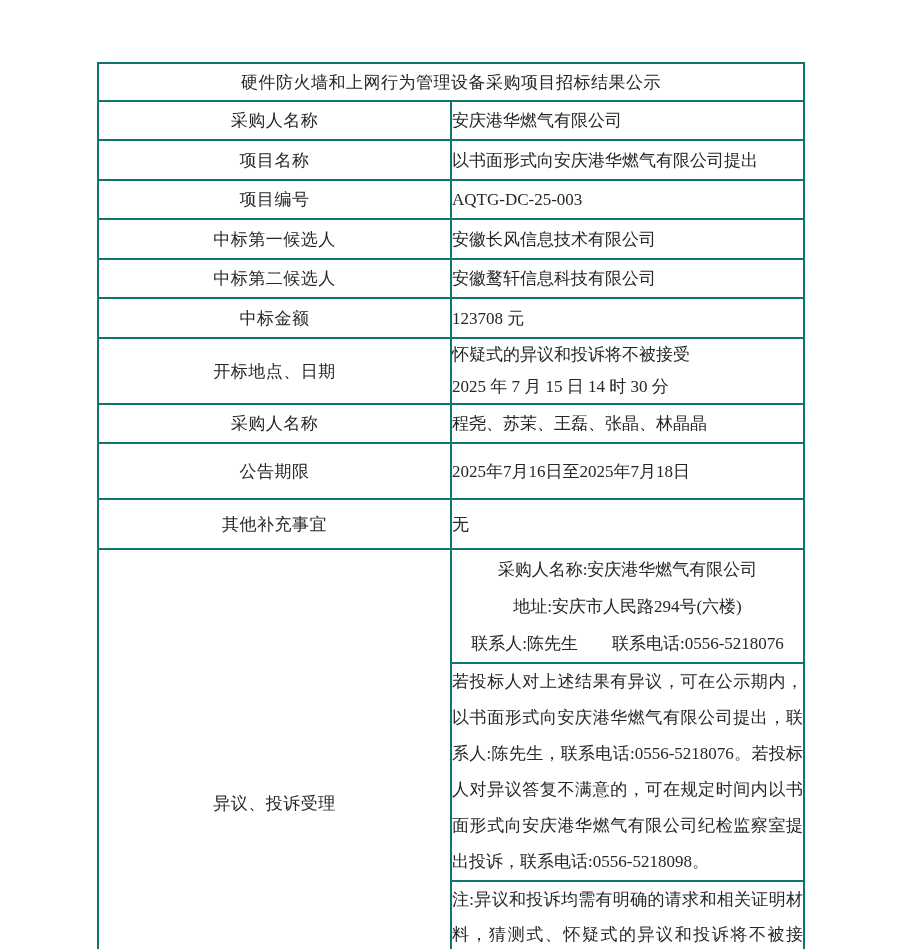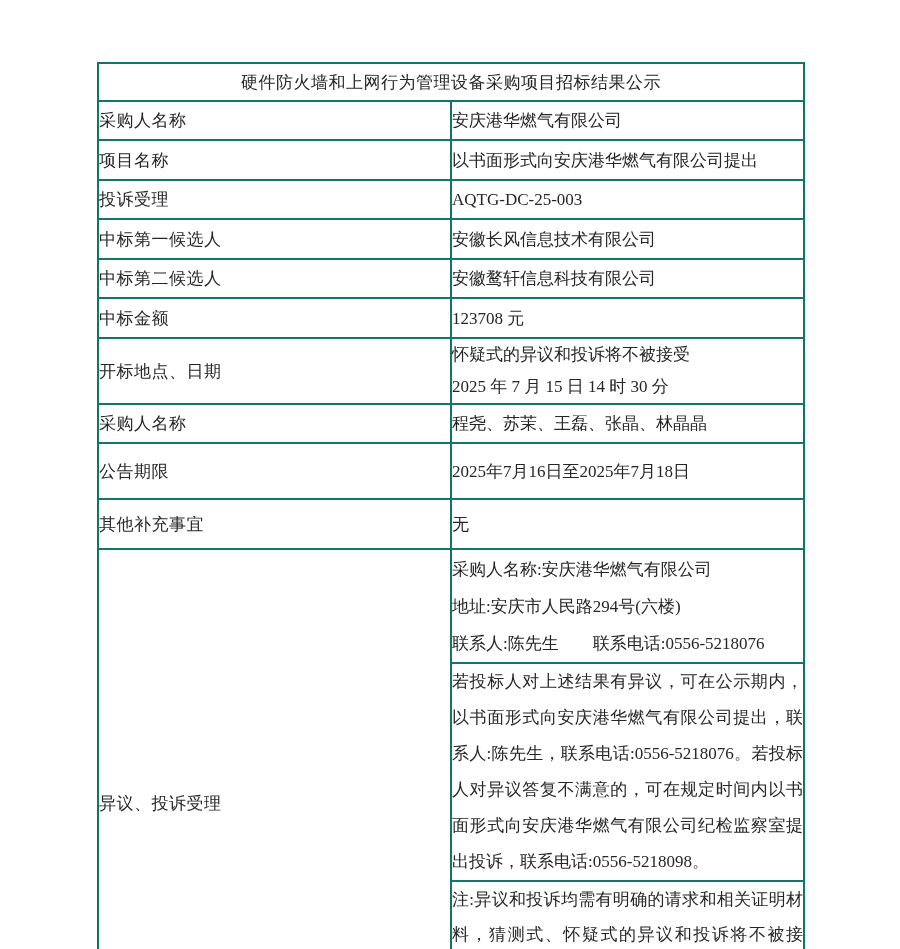--- a/index.html
+++ b/index.html
@@ -26,20 +26,21 @@
     color: #262626;
   }
   table.doc td {
     border: 2px solid #0f766e;
     padding: 0;
     vertical-align: middle;
     overflow: hidden;
   }
   td.label-cell {
     width: 156px;
+    text-align: center;
     letter-spacing: 0.5px;
   }
   td.value-cell {
     padding-left: 13px;
     padding-right: 12px;
     text-align: left;
   }
   td.title-cell {
     height: 36px;
     text-align: center;
@@ -52,20 +53,21 @@
   .h64 { height: 64px; }
   .h112 { height: 112px; }
   .h145 { height: 145px; }
   .h103 { height: 103px; }
   .line2 div {
     line-height: 32px;
   }
   .contact-lines div {
     line-height: 37px;
     white-space: pre-wrap;
+    text-align: center;
   }
   .para {
     line-height: 36px;
     text-align: justify;
   }
   .para-note {
     line-height: 35px;
     text-align: justify;
   }
 </style>
@@ -83,21 +85,21 @@
         <td class="label-cell h37">采购人名称</td>
         <td class="value-cell h37">安庆港华燃气有限公司</td>
       </tr>
 
       <tr>
         <td class="label-cell h38">项目名称</td>
         <td class="value-cell h38">以书面形式向安庆港华燃气有限公司提出</td>
       </tr>
 
       <tr>
-        <td class="label-cell h37">投诉受理</td>
+        <td class="label-cell h37">项目编号</td>
         <td class="value-cell h37">AQTG-DC-25-003</td>
       </tr>
 
       <tr>
         <td class="label-cell h38">中标第一候选人</td>
         <td class="value-cell h38">安徽长风信息技术有限公司</td>
       </tr>
 
       <tr>
         <td class="label-cell h37">中标第二候选人</td>

